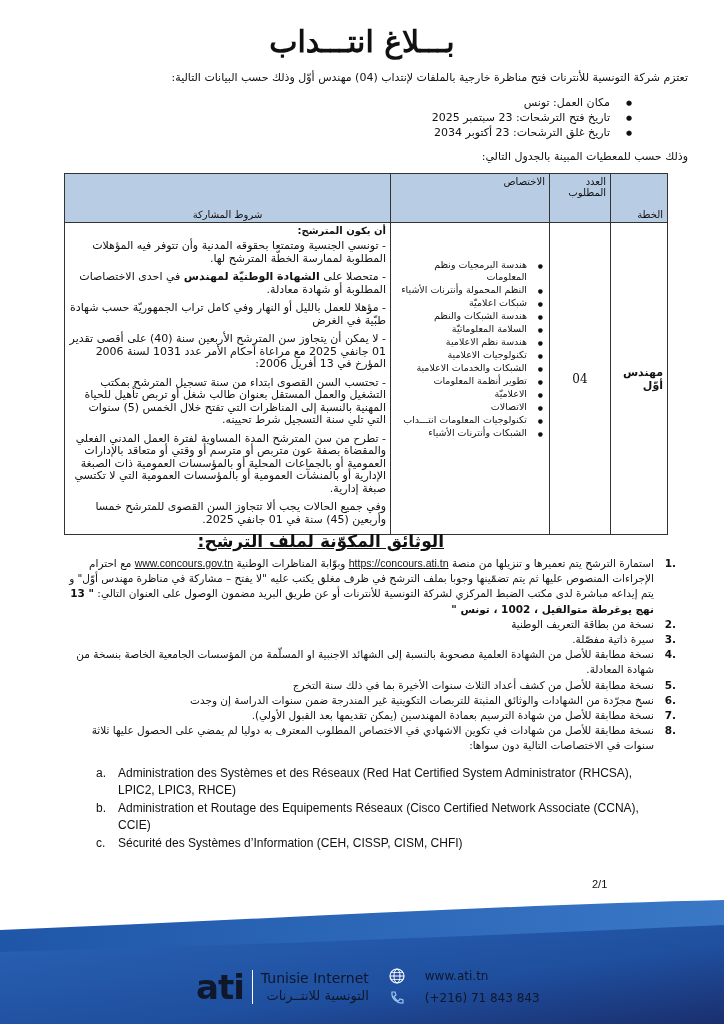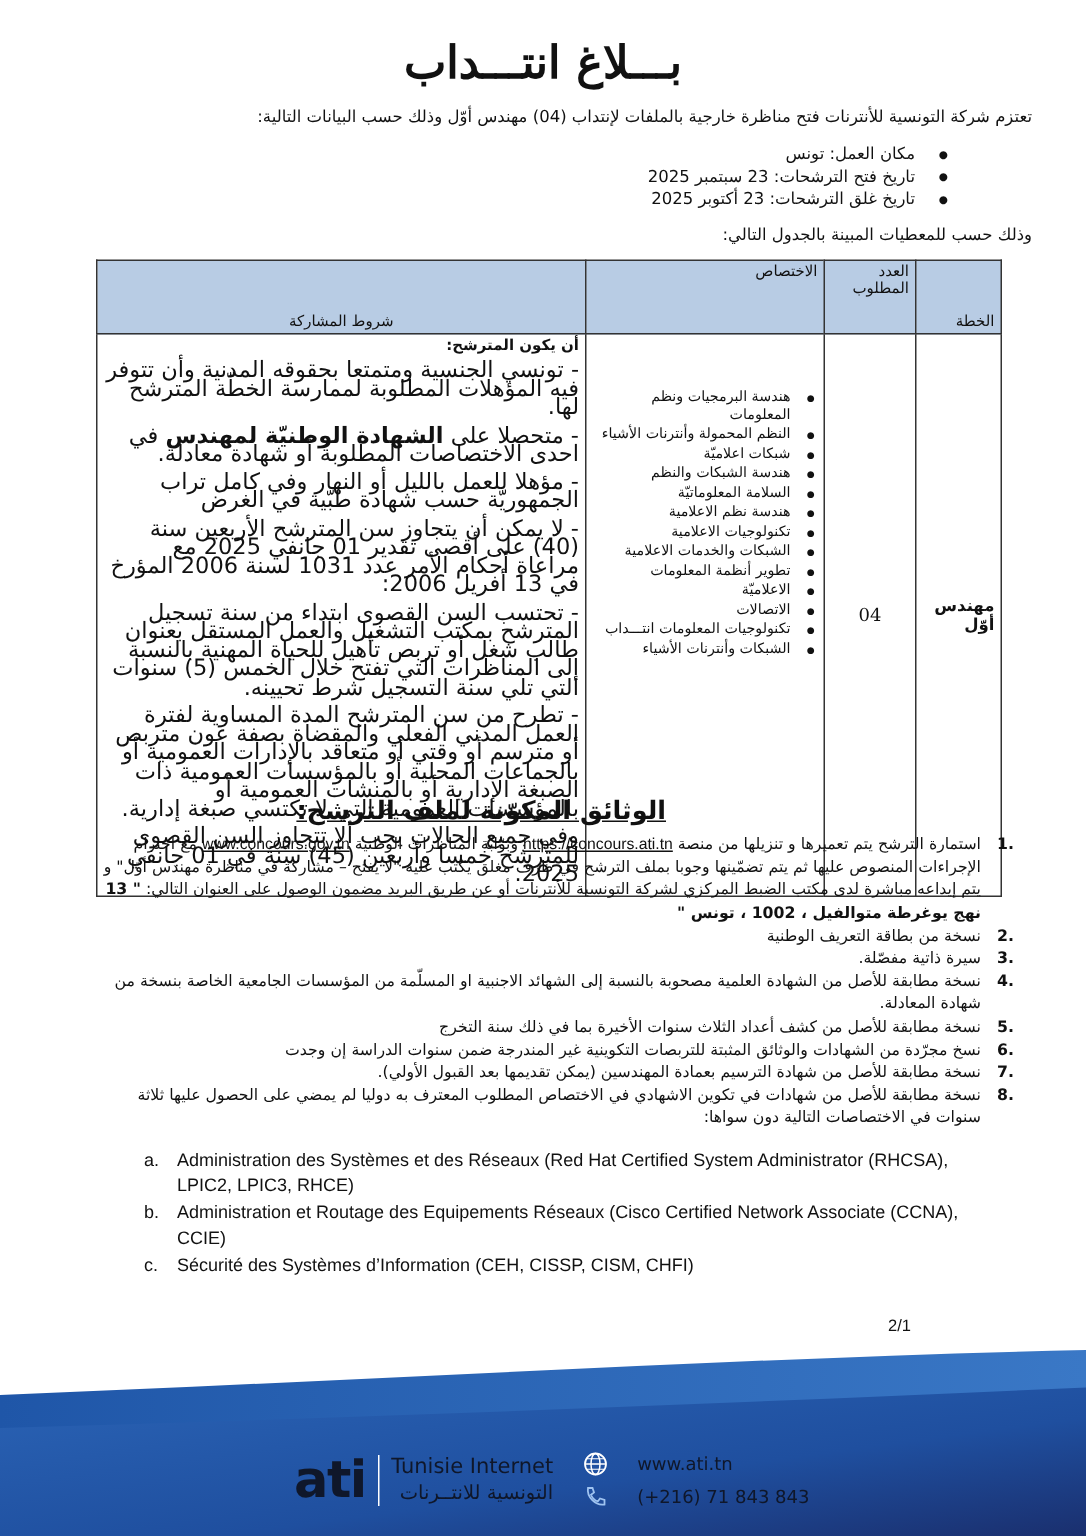--- a/index.html
+++ b/index.html
@@ -18,21 +18,21 @@
   table.spec th { background:#b8cce4; font-weight:normal; height:44px; text-align:right;margin-left:47px; }
   .th-bottom { vertical-align:bottom !important; }
   .col-plan { width:48px; }
   .col-num { width:52px; }
   .col-spec { width:150px; }
   td.center-v { vertical-align:middle !important; }
   .spec-list { list-style:none; padding:0; margin:34px 0 0 0; font-size:9.5px; line-height:12px; }
   .spec-list li { position:relative; padding-right:18px; margin-bottom:1px; }
   .spec-list li::before { content:"●"; position:absolute; right:2px; font-size:6px; top:1px; }
   .cond-title { font-weight:bold; font-size:10px; margin-bottom:4px; }
-  .cond p { margin:0 0 6px 0; font-size:15px; line-height:12.5px; }
+  .cond p { margin:0 0 6px 0; font-size:11px; line-height:12.5px; }
   .cond b { font-weight:bold; }
   .docs-title { position:absolute; top:531px; right:280px; font-size:17px; font-weight:bold; text-decoration:underline; }
   ol.docs { position:absolute; top:556px; right:48px; width:610px; margin:0; padding:0; list-style:none; font-size:10.5px; line-height:15.2px; }
   ol.docs li { position:relative; padding-right:22px; }
   ol.docs li .num { position:absolute; right:0; font-weight:bold; direction:ltr; }
   .link { text-decoration:underline; font-family:"Liberation Sans", sans-serif; direction:ltr; unicode-bidi:embed; }
   .bold { font-weight:bold; }
   ul.certs { position:absolute; top:765px; left:96px; width:560px; list-style:none; margin:0; padding:0;
              font-family:"Liberation Sans", sans-serif; font-size:12px; line-height:17px; direction:ltr; }
   ul.certs li { position:relative; padding-left:22px; margin-bottom:1px; }
@@ -52,21 +52,21 @@
 </head>
 <body>
 
 <div class="title rtl">بـــلاغ انتـــداب</div>
 
 <div class="intro rtl">تعتزم شركة التونسية للأنترنات فتح مناظرة خارجية بالملفات لإنتداب (04) مهندس أوّل وذلك حسب البيانات التالية:</div>
 
 <ul class="bullets rtl">
   <li>مكان العمل: تونس</li>
   <li>تاريخ فتح الترشحات: 23 سبتمبر 2025</li>
-  <li>تاريخ غلق الترشحات: 23 أكتوبر 2025</li>
+  <li>تاريخ غلق الترشحات: 23 أكتوبر 2034</li>
 </ul>
 
 <div class="table-lead rtl">وذلك حسب للمعطيات المبينة بالجدول التالي:</div>
 
 <table class="spec">
   <thead>
     <tr>
       <th class="col-plan th-bottom">الخطة</th>
       <th class="col-num">العدد المطلوب</th>
       <th class="col-spec">الاختصاص</th>

